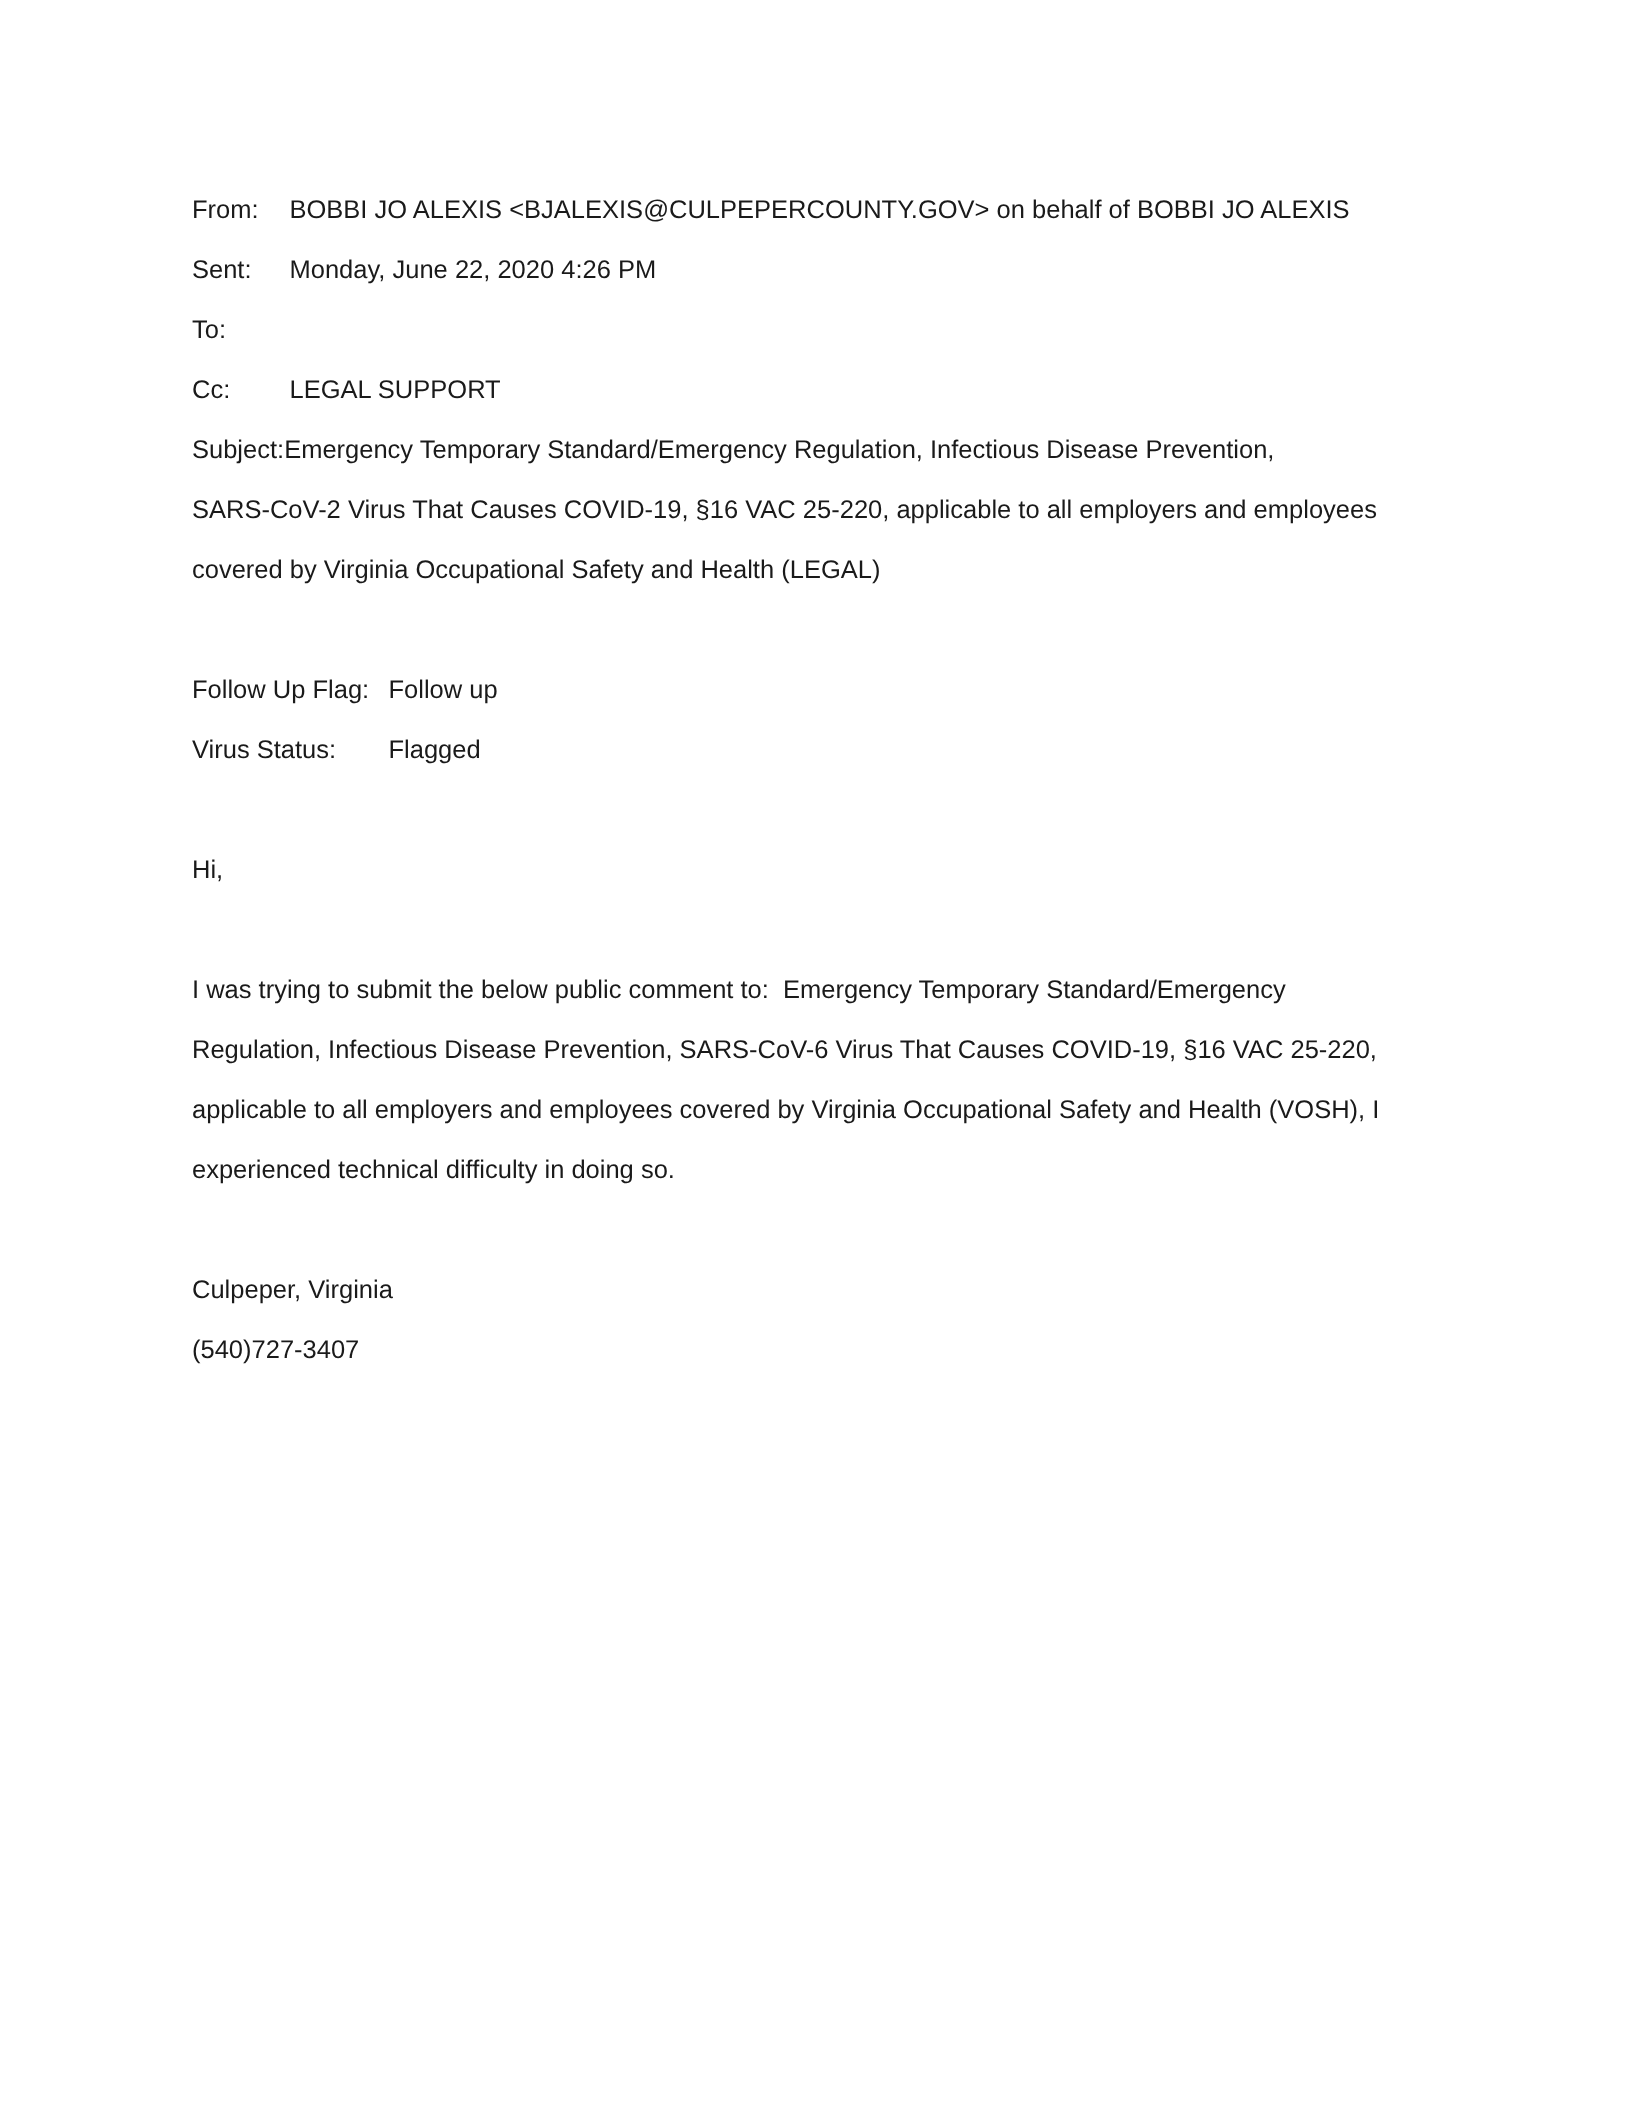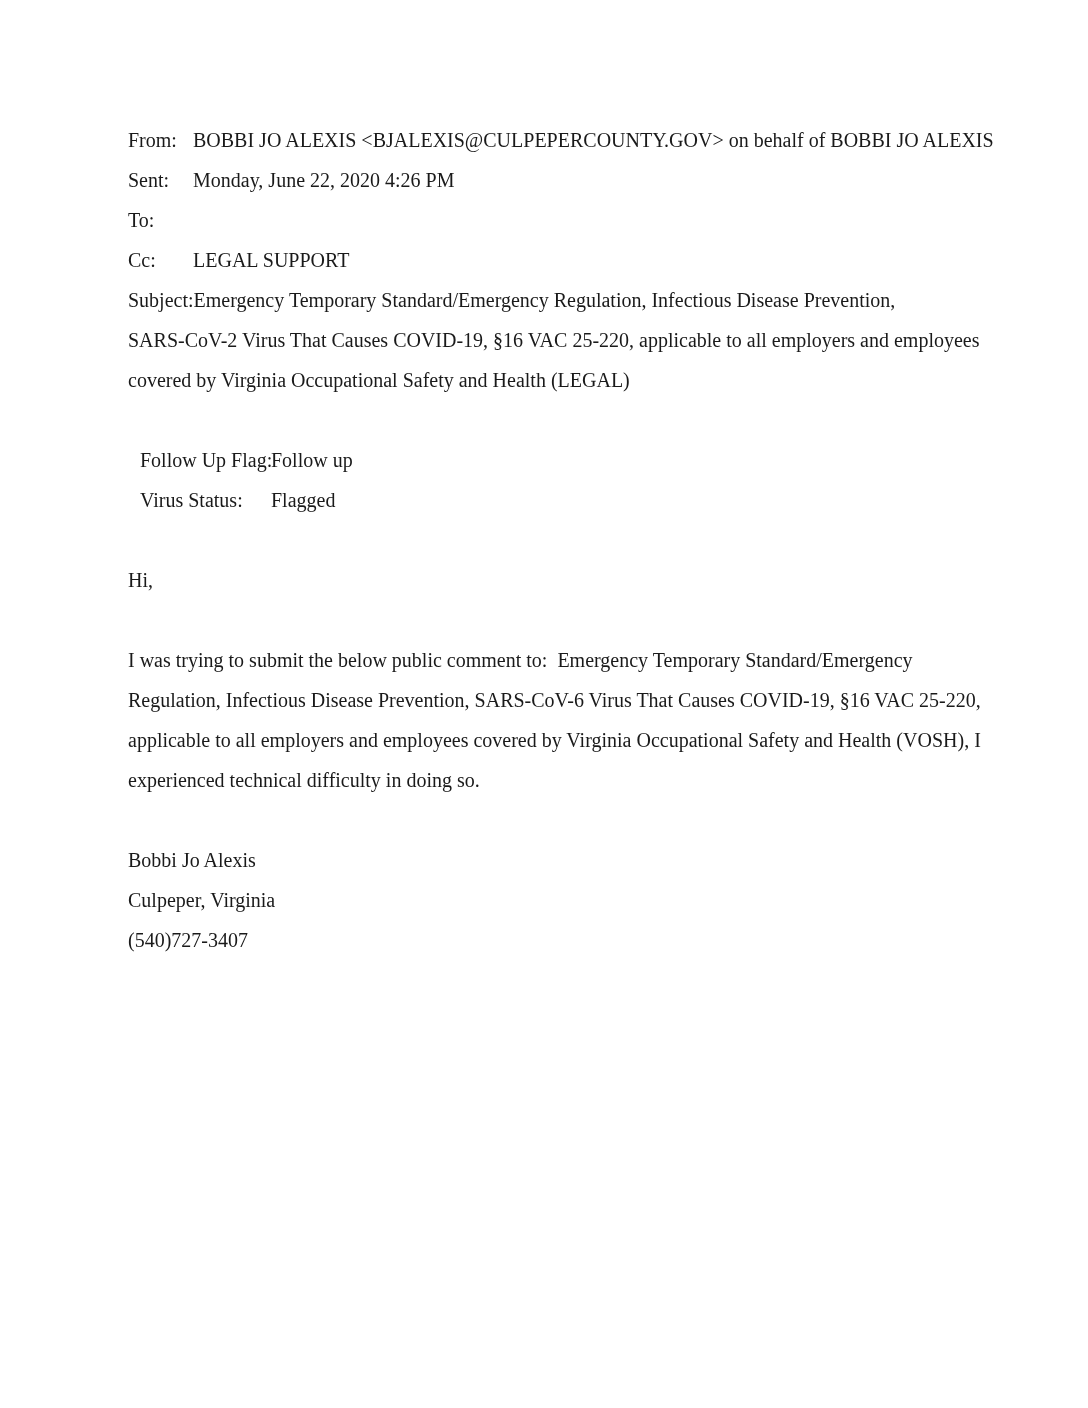--- a/index.html
+++ b/index.html
@@ -5,22 +5,22 @@
   html, body {
     margin: 0;
     padding: 0;
     background: #ffffff;
   }
   .page {
     position: relative;
     width: 1088px;
     height: 1408px;
     background: #ffffff;
-    font-family: Liberation Serif, serif;
-    font-size: 20px;
+    font-family: Liberation Sans, sans-serif;
+    font-size: 17px;
     color: #1a1a1a;
     overflow: hidden;
   }
   .content {
     position: absolute;
     top: 120px;
     left: 128px;
     width: 840px;
   }
   .line {
@@ -34,21 +34,20 @@
   }
   .hdr-label {
     display: inline-block;
     width: 65px;
     flex: 0 0 65px;
   }
   .flag-label {
     display: inline-block;
     width: 131px;
     flex: 0 0 131px;
-    margin-left: 12px;
   }
   .gap {
     height: 40px;
   }
 </style>
 </head>
 <body>
 
 <div class="page">
   <div class="content">
@@ -90,18 +89,17 @@
 
     <div class="gap"></div>
 
     <div class="line">I was trying to submit the below public comment to:  Emergency Temporary Standard/Emergency</div>
     <div class="line">Regulation, Infectious Disease Prevention, SARS-CoV-6 Virus That Causes COVID-19, §16 VAC 25-220,</div>
     <div class="line">applicable to all employers and employees covered by Virginia Occupational Safety and Health (VOSH), I</div>
     <div class="line">experienced technical difficulty in doing so.</div>
 
     <div class="gap"></div>
 
-    <div class="line">Bobbi Jo Alexis</div>
     <div class="line">Culpeper, Virginia</div>
     <div class="line">(540)727-3407</div>
 
   </div>
 </div>
 
 </body></html>

